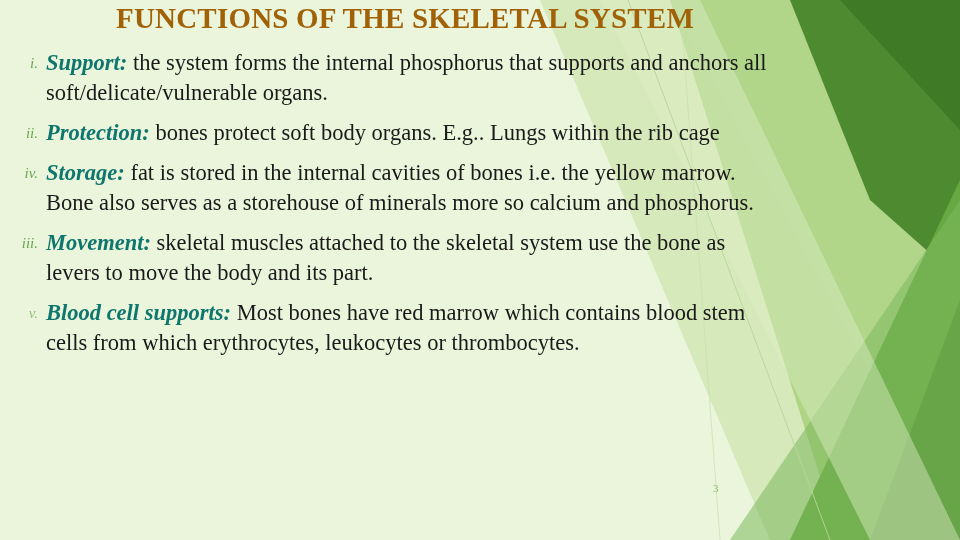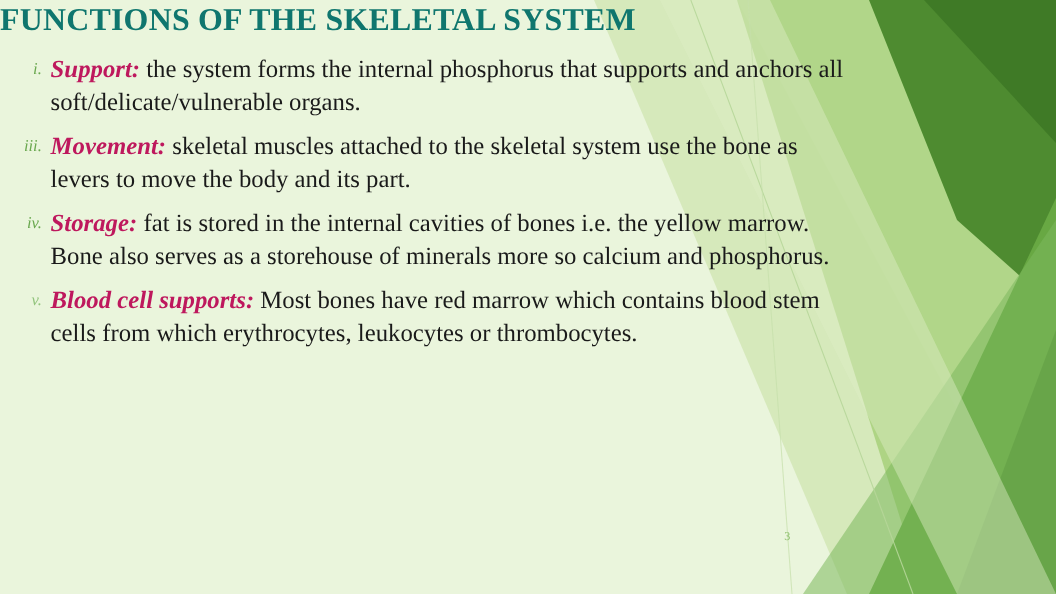--- a/index.html
+++ b/index.html
@@ -29,25 +29,25 @@
     overflow: hidden;
     pointer-events: none;
   }
   .deco svg { display: block; }
 
   .title {
     position: absolute;
     top: 2px;
     left: 0;
     width: 810px;
-    text-align: left;
+    text-align: center;
     font-family: "Liberation Serif", serif;
     font-weight: bold;
     font-size: 29px;
-    color: #0f766e;
+    color: #a16207;
     letter-spacing: 0.2px;
   }
   .content {
     position: absolute;
     top: 48px;
     left: 8px;
     width: 760px;
   }
   .item {
     display: flex;
@@ -68,21 +68,21 @@
   .para {
     font-size: 22.5px;
     line-height: 30px;
     color: #1a1a1a;
     text-align: left;
     flex: 1;
   }
   .lead {
     font-weight: bold;
     font-style: italic;
-    color: #be185d;
+    color: #0f766e;
   }
   .pagenum {
     position: absolute;
     left: 713px;
     top: 482px;
     font-size: 11px;
     color: #8bbf6a;
     font-family: "Liberation Serif", serif;
   }
 </style>
@@ -108,29 +108,33 @@
 
   <div class="title">FUNCTIONS OF THE SKELETAL SYSTEM</div>
 
   <div class="content">
 
     <div class="item">
       <div class="marker">i.</div>
       <div class="para"><span class="lead">Support</span><span class="lead">:</span><span> the system forms the internal phosphorus that supports and anchors all soft/delicate/vulnerable organs.</span></div>
     </div>
 
-
     <div class="item">
-      <div class="marker">iii.</div>
-      <div class="para"><span class="lead">Movement</span><span class="lead">:</span><span> skeletal muscles attached to the skeletal system use the bone as levers to move the body and its part.</span></div>
+      <div class="marker">ii.</div>
+      <div class="para"><span class="lead">Protection</span><span class="lead">:</span><span> bones protect soft body organs. E.g.. Lungs within the rib cage</span></div>
     </div>
 
     <div class="item">
       <div class="marker">iv.</div>
       <div class="para"><span class="lead">Storage</span><span class="lead">:</span><span> fat is stored in the internal cavities of bones i.e. the yellow marrow. Bone also serves as a storehouse of minerals more so calcium and phosphorus.</span></div>
+    </div>
+
+    <div class="item">
+      <div class="marker">iii.</div>
+      <div class="para"><span class="lead">Movement</span><span class="lead">:</span><span> skeletal muscles attached to the skeletal system use the bone as levers to move the body and its part.</span></div>
     </div>
 
     <div class="item">
       <div class="marker faded">v.</div>
       <div class="para"><span class="lead">Blood cell supports</span><span class="lead">:</span><span> Most bones have red marrow which contains blood stem cells from which erythrocytes, leukocytes or thrombocytes.</span></div>
     </div>
 
   </div>
 
   <div class="pagenum">3</div>

